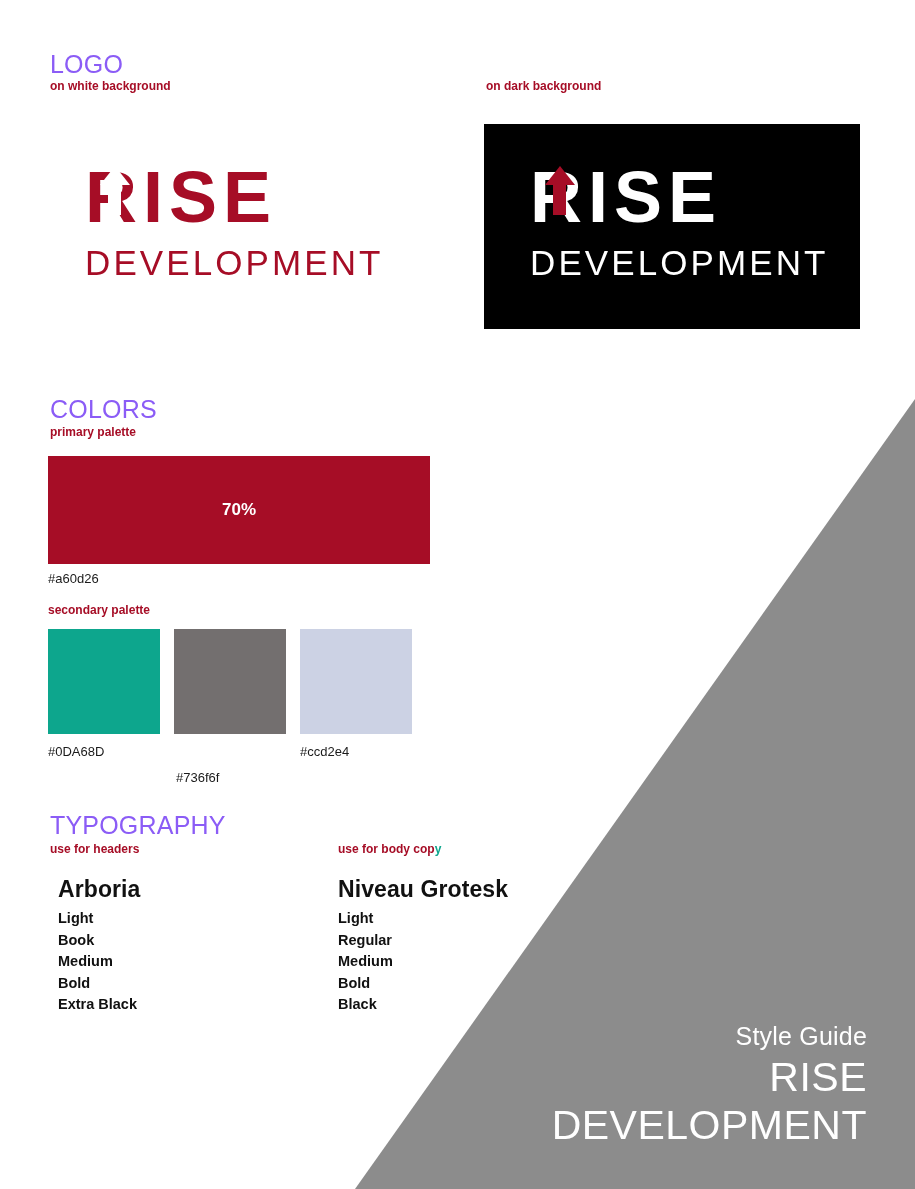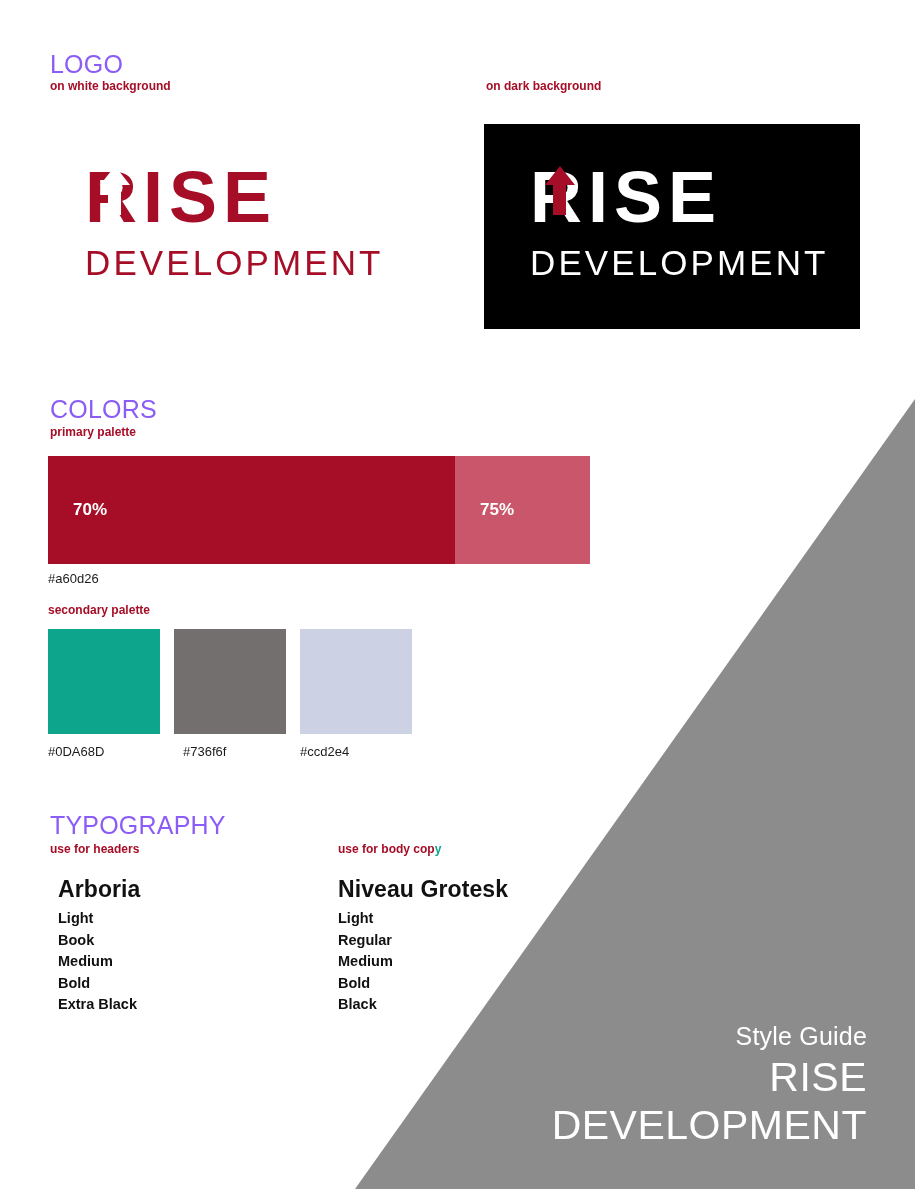--- a/index.html
+++ b/index.html
@@ -123,25 +123,24 @@
   .primary-row {
     position: absolute;
     left: 48px;
     top: 456px;
     height: 108px;
     display: flex;
   }
   .swatch-pct {
     display: flex;
     align-items: center;
-    justify-content: flex-start;
+    justify-content: center;
     color: #ffffff;
     font-size: 17px;
     font-weight: 700;
-    padding-left: 25px;
   }
   .hexlabel {
     position: absolute;
     font-size: 13px;
     color: #1a1a1a;
     font-weight: 400;
   }
   #primary-hex { left: 48px; top: 571px; }
 
   #secondary-sub { left: 48px; top: 603px; }
@@ -259,38 +258,35 @@
       <div class="logo-sub-word white-text">DEVELOPMENT</div>
     </div>
 
     <div class="sec-title" id="colors-title">COLORS</div>
     <div class="sec-sub" id="colors-sub">primary palette</div>
 
     <div class="primary-row">
       <div class="swatch-pct" style="width:382px;background:#a60d26;">
         <span>70%</span>
       </div>
-      <div class="swatch-pct" style="width:110px;background:#c9566a;">
-        <span>75%</span>
-      </div>
     </div>
 
     <div class="hexlabel" id="primary-hex">#a60d26</div>
 
     <div class="sec-sub" id="secondary-sub">secondary palette</div>
 
     <div class="secondary-row">
       <div class="sec-swatch" style="background:#0DA68D;"></div>
       <div class="sec-swatch" style="background:#736f6f;"></div>
       <div class="sec-swatch" style="background:#ccd2e4;"></div>
     </div>
 
     <div class="sec-hexes">
       <span style="left:0px;">#0DA68D</span>
-      <span style="left:135px;">#736f6f</span>
+      <span style="left:128px;margin-top:26px;">#736f6f</span>
       <span style="left:252px;">#ccd2e4</span>
     </div>
 
     <div class="sec-title" id="typo-title">TYPOGRAPHY</div>
     <div class="sec-sub" id="typo-sub-head">use for headers</div>
     <div class="sec-sub" id="typo-sub-body"><span>use for body cop</span><span class="accent-y">y</span></div>
 
     <div class="font-block" id="font-headers">
       <div class="font-name">Arboria</div>
       <div class="font-weights">

